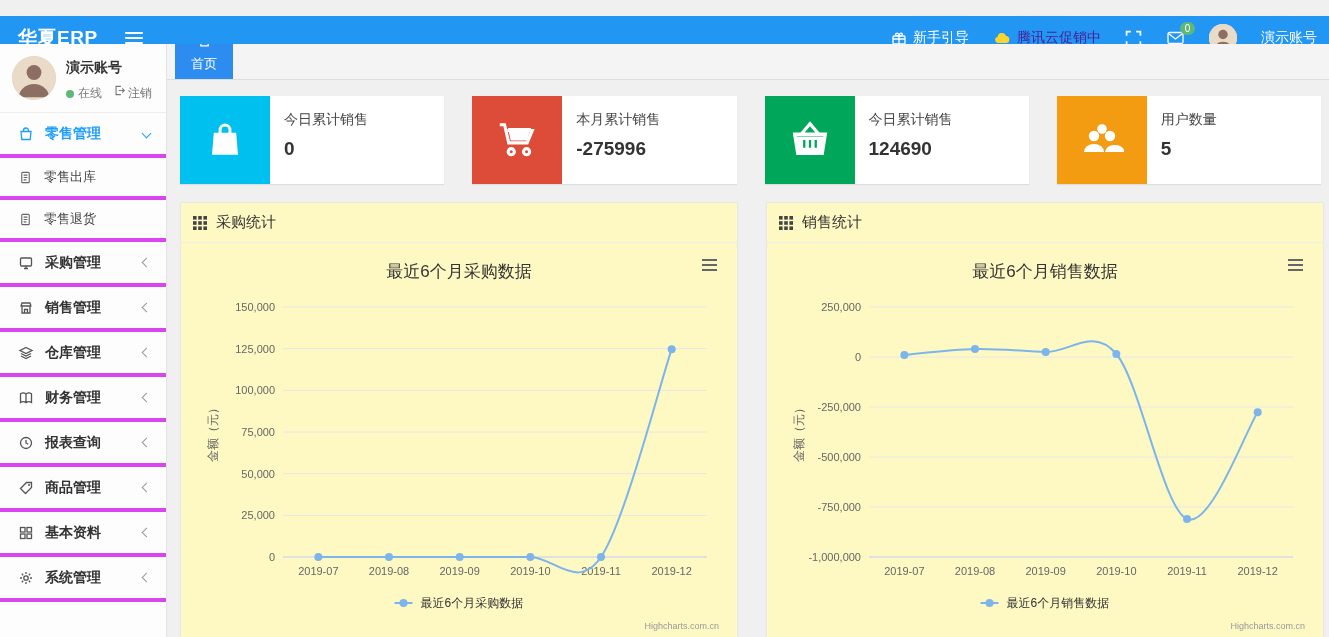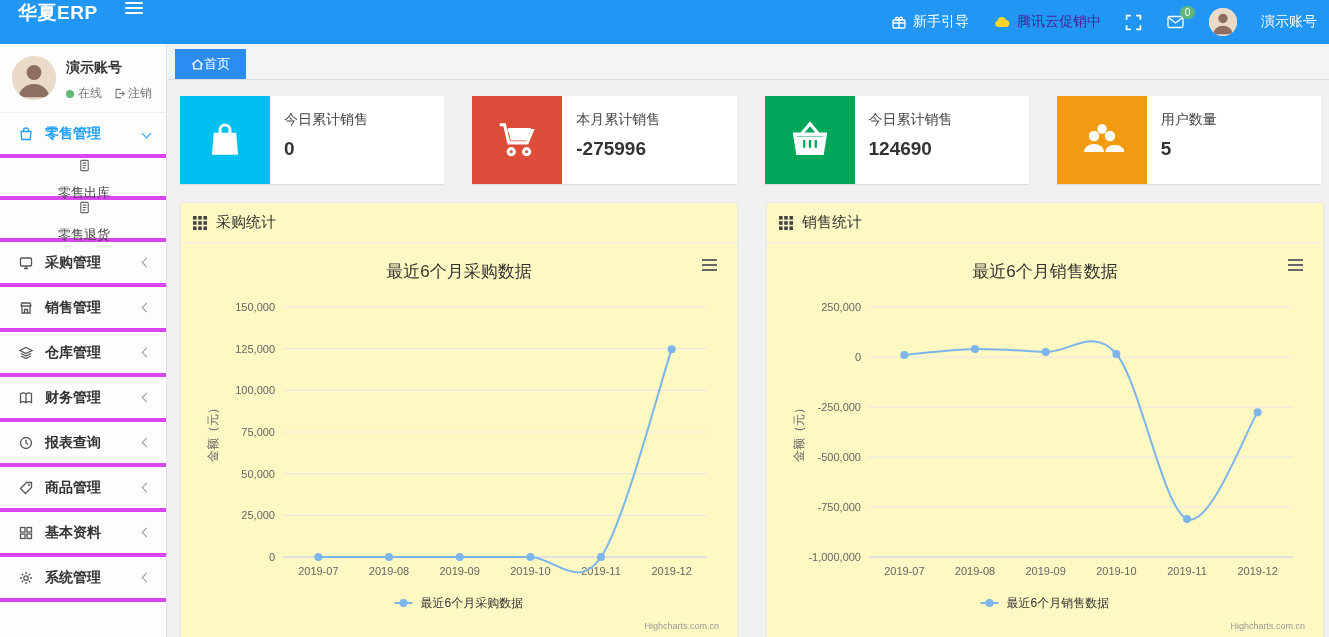--- a/index.html
+++ b/index.html
@@ -1,55 +1,55 @@
 <!DOCTYPE html>
 <html><head>
 <meta charset="utf-8">
 <style>
   * { box-sizing: border-box; margin: 0; padding: 0; }
   html,body { width:1329px; height:637px; overflow:hidden;
     font-family:"Liberation Sans","DejaVu Sans",sans-serif; background:#f0f0f0; }
 
   
-  .navbar { height:44px; background:#2196f3; display:flex; color:#fff; }
+  .navbar { height:44px; background:#2196f3; display:flex; align-items:center; color:#fff;margin-top:16px; }
   .brand { font-size:19px; font-weight:bold; padding-left:18px; letter-spacing:.5px; cursor:pointer; }
   .hamburger { margin-left:26px; cursor:pointer; display:flex; }
   .nav-right { margin-left:auto; display:flex; align-items:center; gap:24px; padding-right:12px; }
   .nav-item { display:flex; align-items:center; gap:6px; font-size:14px; cursor:pointer; white-space:nowrap; }
   .nav-item.promo { color:#4c1d95; font-weight:normal; }
   .msg-wrap { position:relative; cursor:pointer; display:flex; }
   .badge { position:absolute; top:-8px; right:-10px; background:#5FB878; color:#fff;
     font-size:10px; line-height:13px; min-width:15px; text-align:center; border-radius:8px; padding:0 3px; }
   .nav-avatar { width:28px; height:28px; border-radius:50%; background:#e9dbc8; overflow:hidden; cursor:pointer; flex:none; }
 
   
   .sidebar { position:absolute; left:0; top:44px; width:167px; bottom:0; background:#fdfdfd;
     border-right:1px solid #e4e4e4; }
   .user-block { padding:12px 12px 10px 12px; border-bottom:1px solid #eee; display:flex; gap:10px; }
   .user-avatar { width:44px; height:44px; border-radius:50%; background:#e9dbc8; overflow:hidden; flex:none; }
   .user-name { font-size:14px; font-weight:bold; color:#333; margin-top:3px; }
   .user-status { font-size:12px; color:#777; display:flex; align-items:center; gap:4px; margin-top:8px; }
   .dot { width:8px; height:8px; border-radius:50%; background:#5FB878; display:inline-block; }
-  .status-link { display:flex; align-items:center; gap:3px; cursor:pointer; margin-left:8px; }
+  .status-link { display:flex; align-items:flex-start; gap:3px; cursor:pointer; margin-left:8px; }
   .menu-item { height:45px; display:flex; align-items:center; padding:0 16px 0 18px; gap:11px;
     font-size:14px; font-weight:bold; color:#333; cursor:pointer; border-bottom:4px solid #d946ef; }
   .menu-item svg { flex:none; }
   .menu-item.active { color:#1e9fff; }
-  .menu-item.sub { height:42px; font-weight:normal; color:#444; font-size:13px;flex-direction:column; }
+  .menu-item.sub { height:42px; font-weight:normal; color:#444; font-size:13px; }
   .chev { width:7px; height:7px; border-right:1.6px solid #999; border-bottom:1.6px solid #999;
     display:inline-block; margin-left:auto; }
   .menu-item.active .chev { border-color:#1e9fff; }
   .chev.down { transform:rotate(45deg); }
   .chev.left { transform:rotate(135deg); }
 
   
   .main { position:absolute; left:167px; top:44px; right:0; bottom:0; overflow:hidden; }
   .tabbar { height:36px; background:#f4f4f4; border-bottom:1px solid #ddd; display:flex; align-items:flex-end; padding-left:8px; }
-  .tab-home { background:#2d8cf0; color:#fff; font-size:13px; display:flex; align-items:center; 
-    padding:6px 16px; cursor:pointer; margin-bottom:0; }
+  .tab-home { background:#2d8cf0; color:#fff; font-size:13px; display:flex; align-items:center; gap:7px;
+    padding:6px 16px; cursor:pointer; margin-bottom:0;flex-direction:column; }
   .content { padding:16px 8px 0 13px; }
 
   .cards { display:flex; gap:28px; }
   .info-box { flex:1; background:#fff; height:88px; display:flex; box-shadow:0 1px 1px rgba(0,0,0,.08); }
   .ib-icon { width:90px; display:flex; align-items:center; justify-content:center; flex:none; }
   .ib-text { padding:15px 14px; overflow:hidden; }
   .ib-label { font-size:14px; color:#444; white-space:nowrap; }
   .ib-value { font-size:19px; font-weight:bold; color:#333; margin-top:9px; }
 
   .panels { display:flex; gap:28px; margin-top:18px; }

